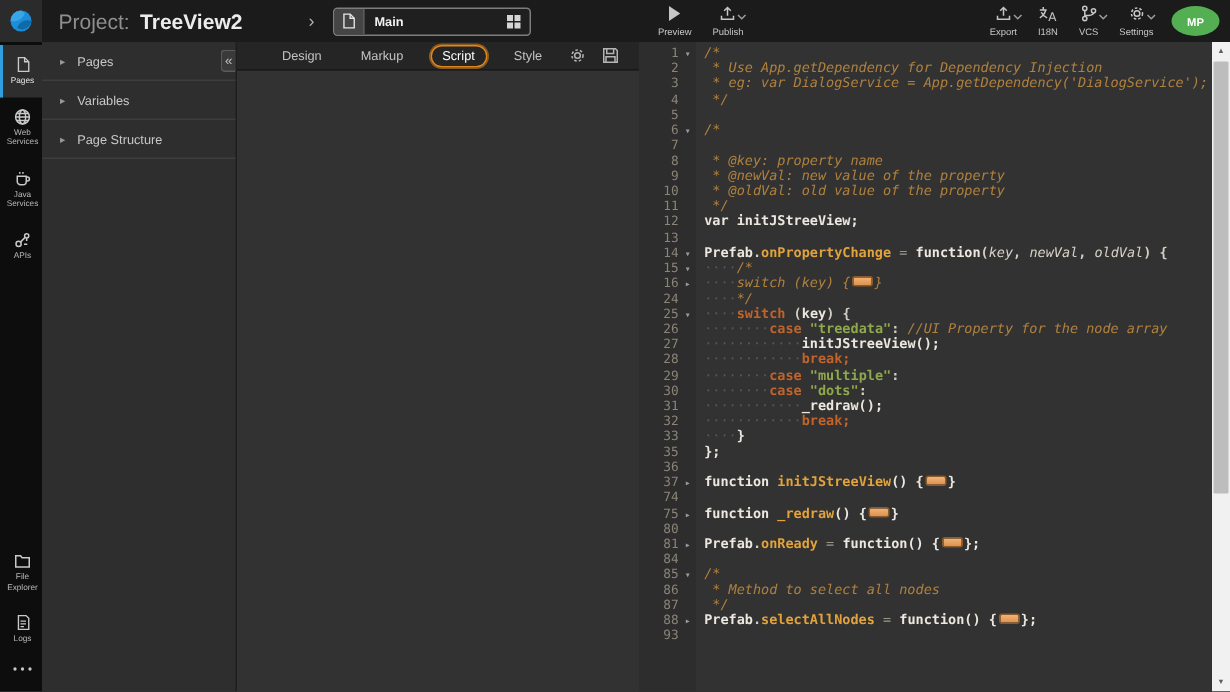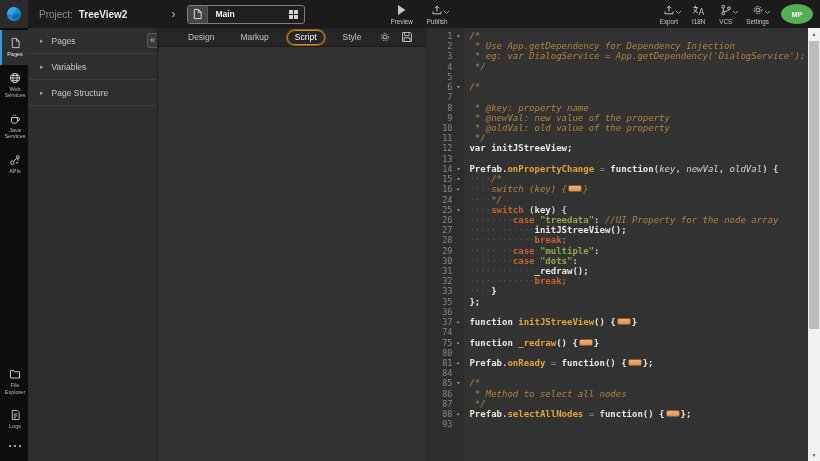--- a/index.html
+++ b/index.html
@@ -3,25 +3,25 @@
 <meta charset="utf-8">
 <style>
   * { box-sizing: border-box; margin: 0; padding: 0; }
   html,body { width:820px; height:461px; overflow:hidden; background:#323232;
     font-family:"Liberation Sans", sans-serif; }
   .app { width:820px; height:461px; display:flex; flex-direction:column; }
 
   
   .topbar { height:28px; flex:0 0 28px; background:#1b1b1b; display:flex; align-items:center; }
   .logo-cell { width:28px; height:28px; background:#2b2b2b; display:flex; align-items:center; justify-content:center; }
-  .project { margin-left:11px; font-size:10px; white-space:nowrap; }
+  .project { margin-left:11px; font-size:14px; white-space:nowrap; }
   .proj-label { color:#8f8f8f; }
   .proj-name { color:#ececec; font-weight:bold; margin-left:3px; }
   .chev { color:#b5b5b5; margin-left:44px; font-size:12px; line-height:1; }
-  .page-selector { margin-left:12px; width:118px; height:19px; border:1px solid #7d7d7d;
+  .page-selector { margin-left:12px; width:132px; height:19px; border:1px solid #7d7d7d;
     border-radius:3px; background:#1f1f1f; display:flex; align-items:center; overflow:hidden;justify-content:center; }
   .ps-icon { width:20px; height:100%; background:#454545; color:#e6e6e6; display:flex;
     align-items:center; justify-content:center; border-right:1px solid #5a5a5a; }
   .ps-value { flex:1; color:#f2f2f2; font-weight:bold; font-size:8.5px; padding-left:7px; }
   .ps-grid { color:#d5d5d5; display:flex; align-items:center; padding-right:5px; }
   .tb-group { display:flex; align-items:center; }
   .tb-group.left { margin-left:78px; }
   .spacer { flex:1; }
   .tb-btn { display:flex; flex-direction:column; align-items:center; color:#c6c6c6;
     font-size:6.3px; margin:0 7px; cursor:pointer; }

